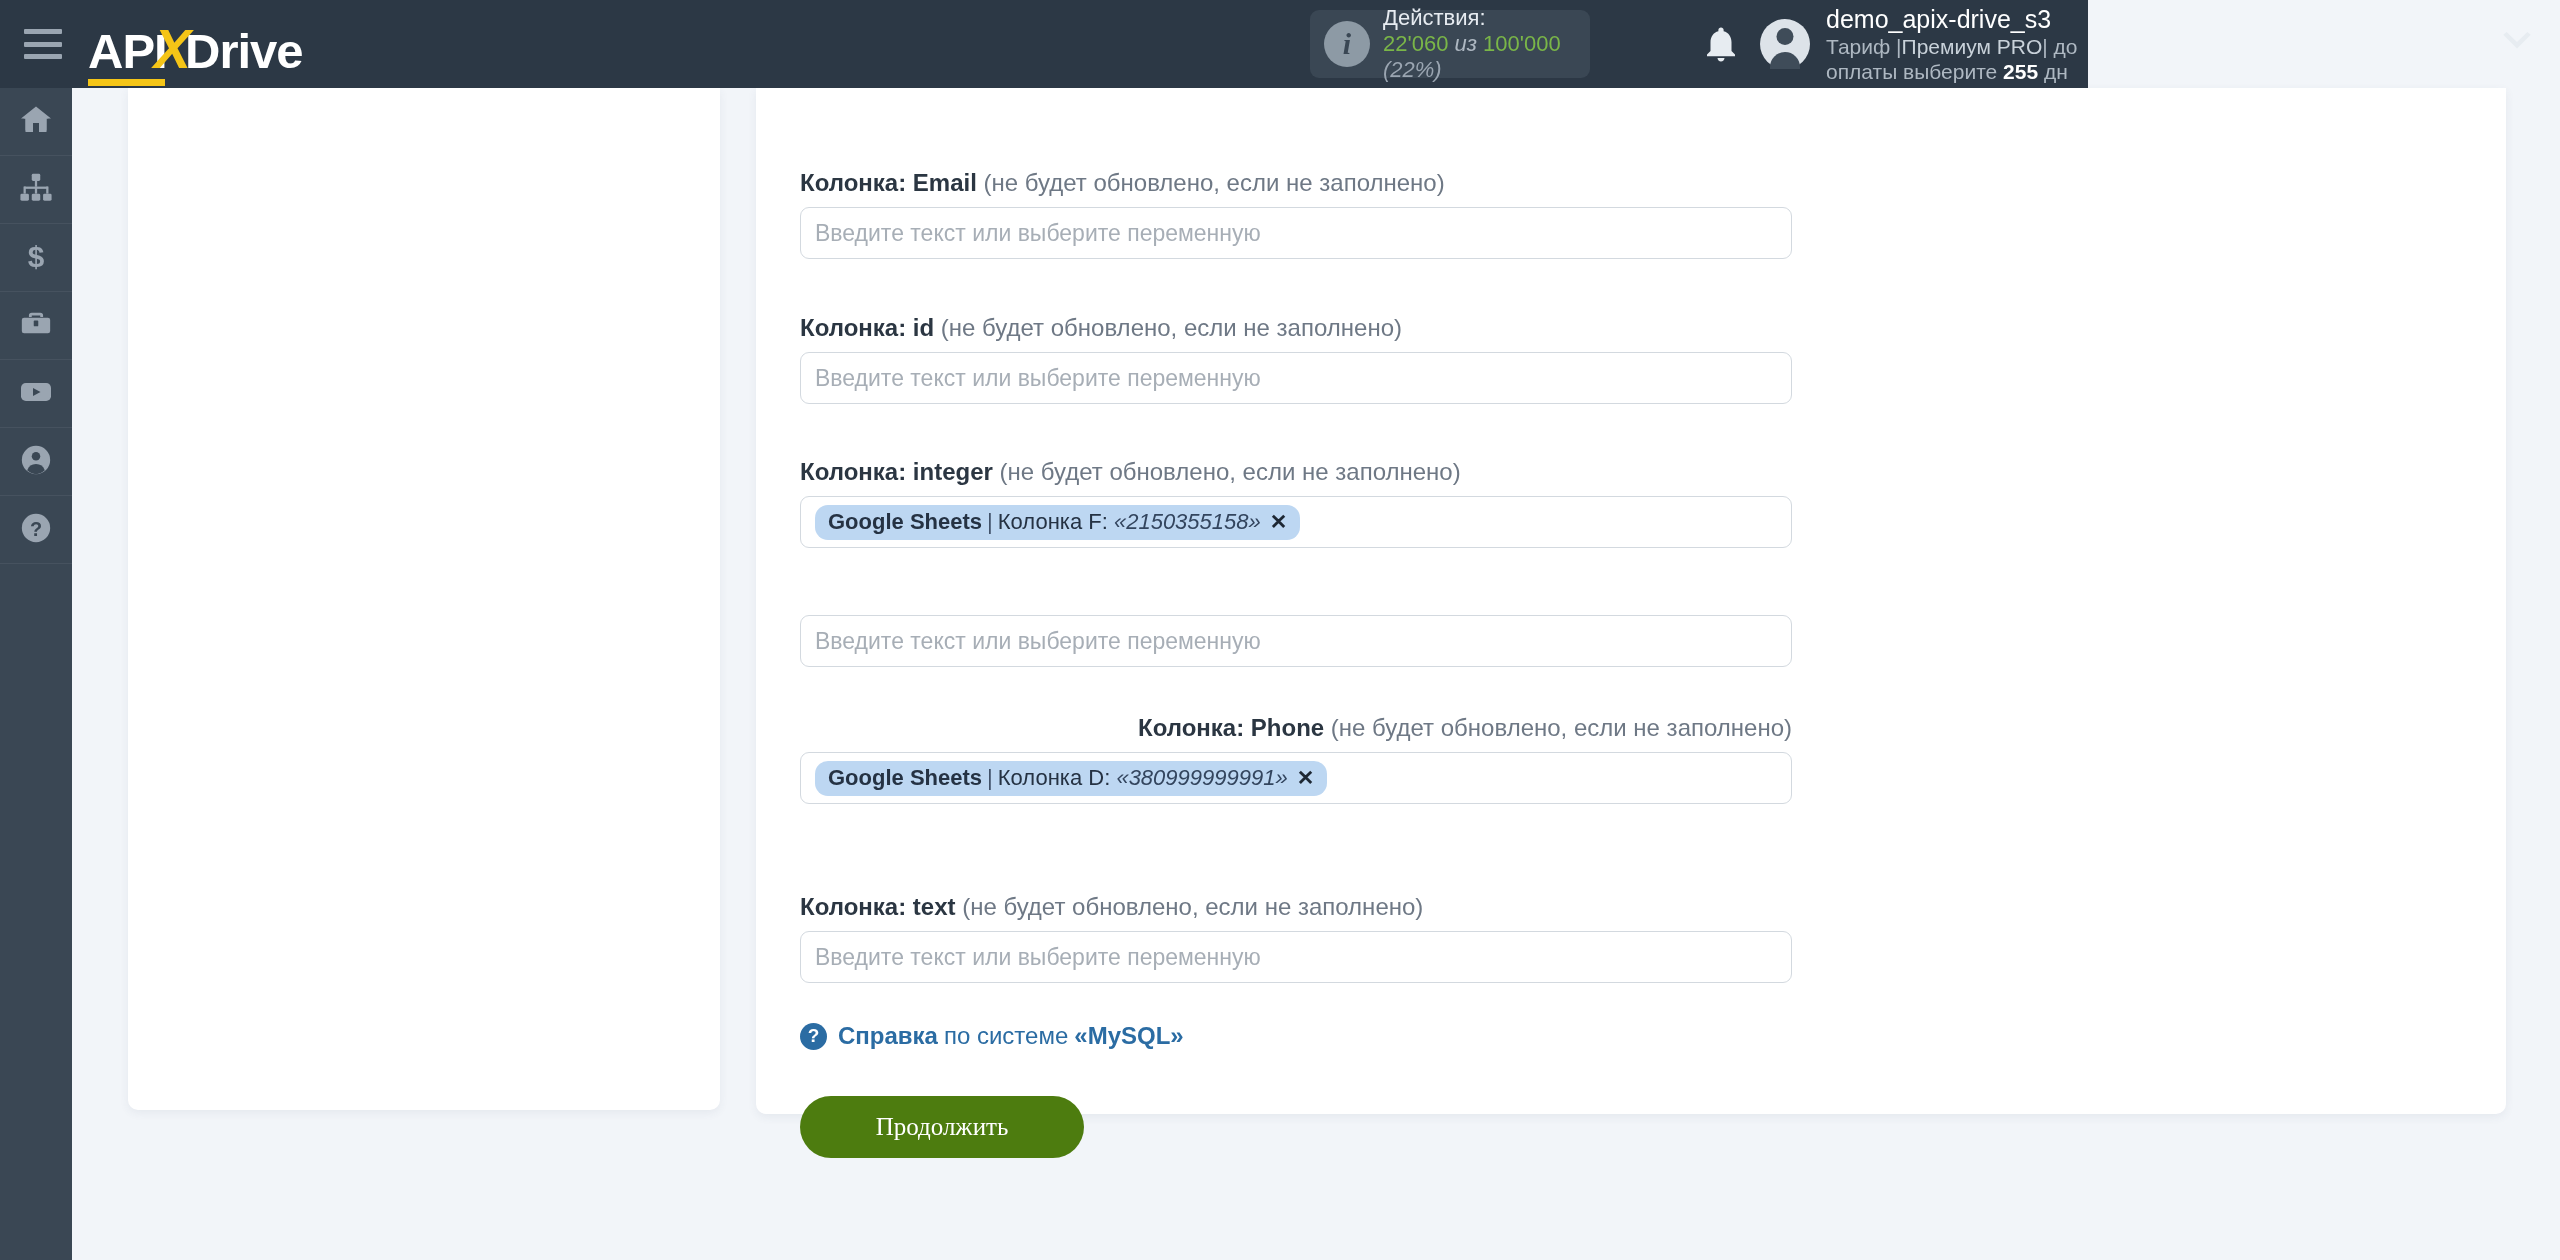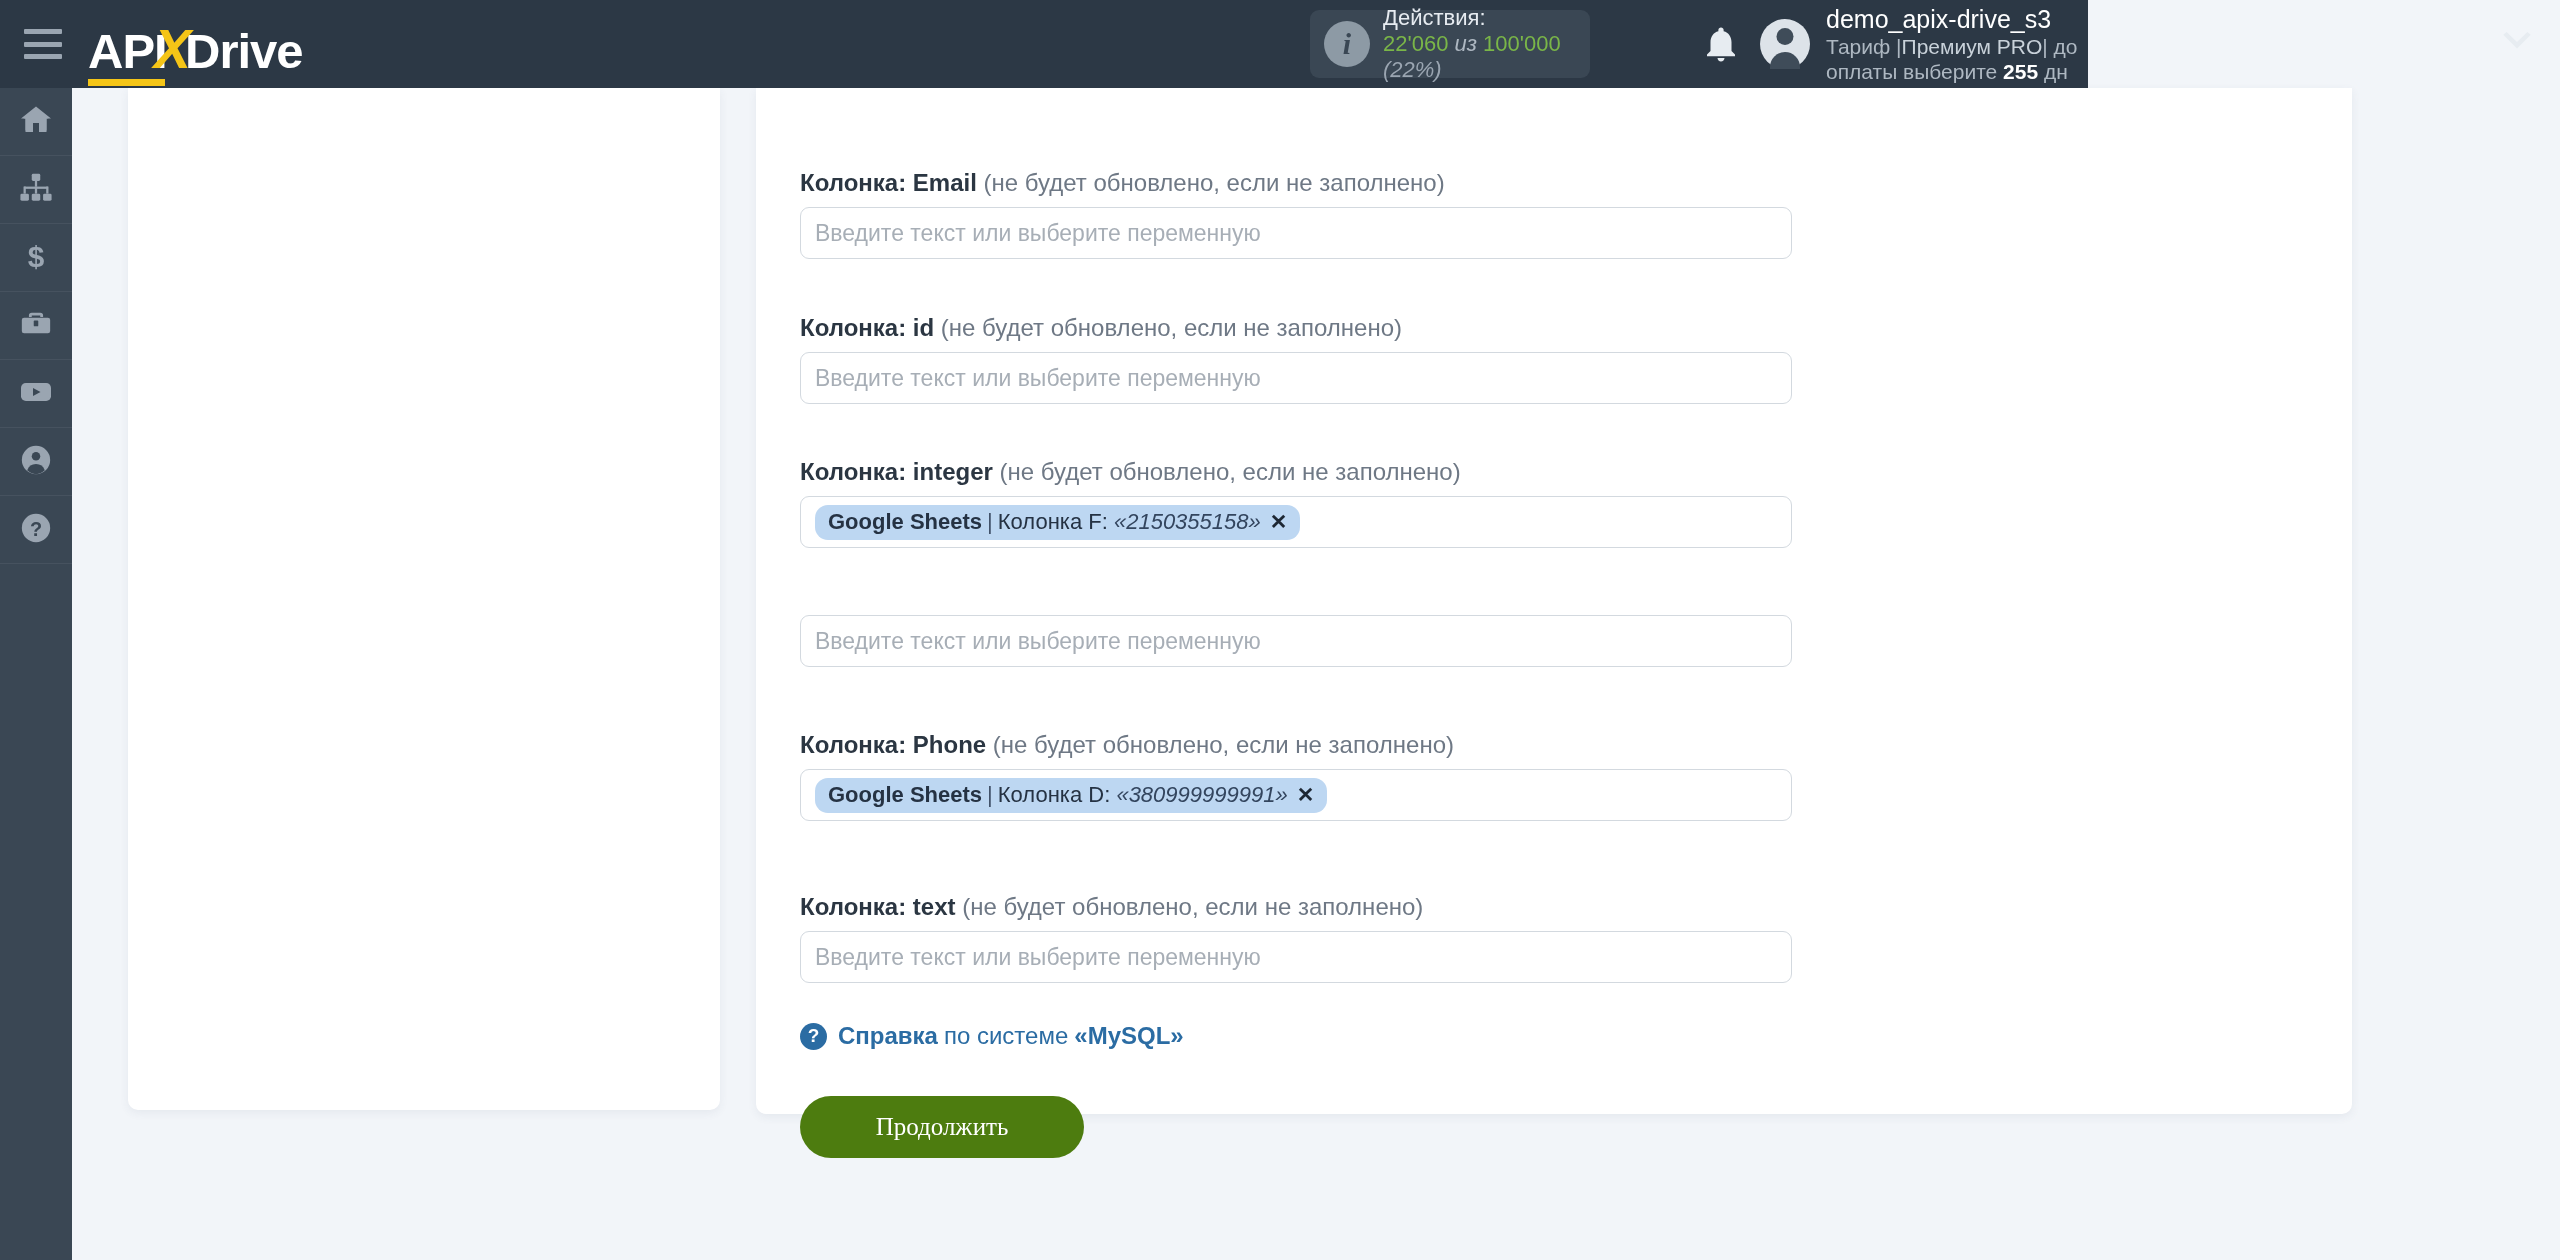--- a/index.html
+++ b/index.html
@@ -124,21 +124,21 @@
   #left-card {
     position: absolute; left: 56px; top: 0px;
     width: 592px; height: 1022px;
     background: #ffffff;
     border-radius: 0 0 10px 10px;
     box-shadow: 0 3px 10px rgba(60,75,95,0.07);
   }
 
   #right-card {
     position: absolute; left: 684px; top: 0px;
-    width: 1596px; height: 1026px;
+    width: 1750px; height: 1026px;
     background: #ffffff;
     border-radius: 0 0 10px 10px;
     box-shadow: 0 3px 10px rgba(60,75,95,0.07);
   }
 
   
   #form { position: absolute; left: 44px; top: 0px; width: 1640px; }
 
   .field { margin-bottom: 0; }
   .field-label {
@@ -171,21 +171,21 @@
   .chip .x {
     font-weight: bold; margin-left: 9px; cursor: pointer; color: #1d2733;
     font-size: 21px;
   }
 
   
   #f-email  { position: absolute; top: 82px;  left: 0; }
   #f-id     { position: absolute; top: 227px; left: 0; }
   #f-int    { position: absolute; top: 371px; left: 0; }
   #f-name   { position: absolute; top: 516px; left: 0; }
-  #f-phone  { position: absolute; top: 644px; left: 0; }
+  #f-phone  { position: absolute; top: 627px; left: 0; text-align: right; }
   #f-text   { position: absolute; top: 806px; left: 0; }
 
   #help-link {
     position: absolute; top: 934px; left: 0;
     display: flex; align-items: center;
     font-size: 24px; color: #2b6ca3;
     cursor: pointer;
   }
   #help-icon {
     width: 27px; height: 27px; border-radius: 50%;

